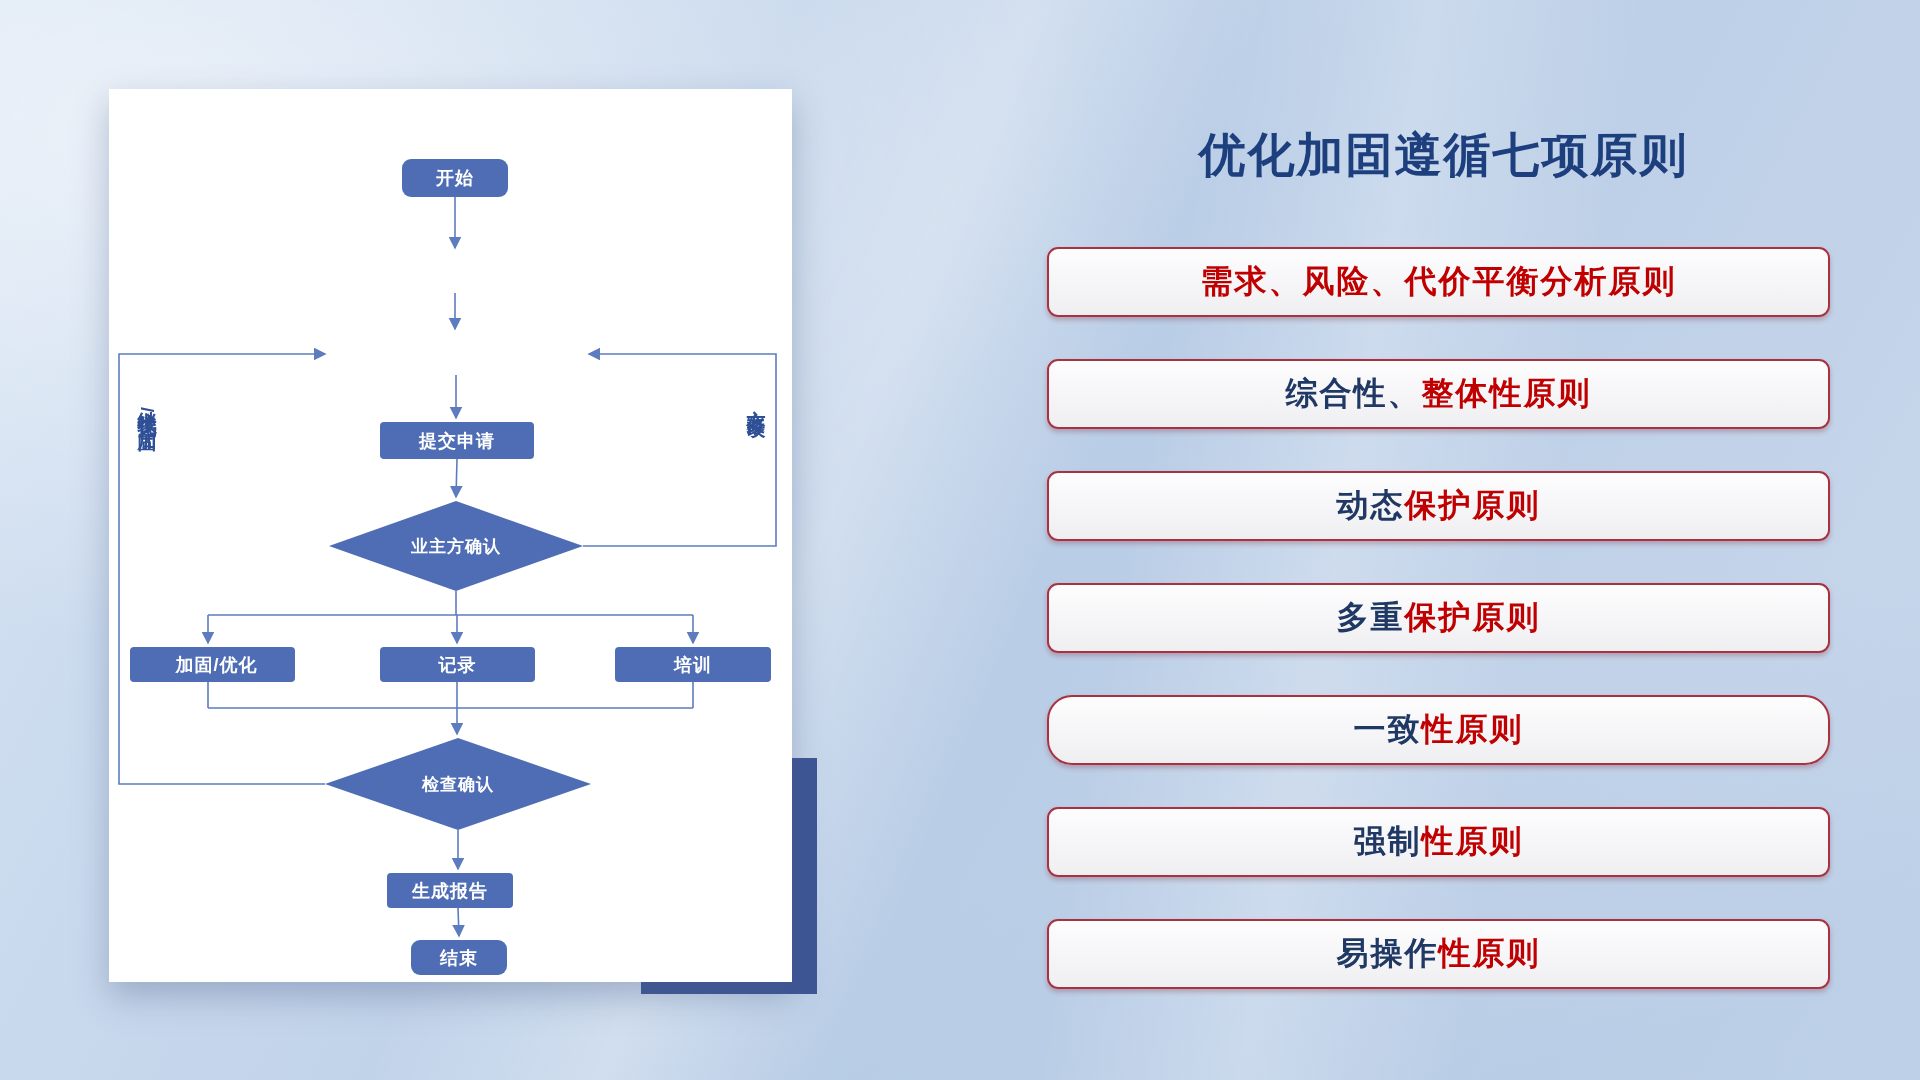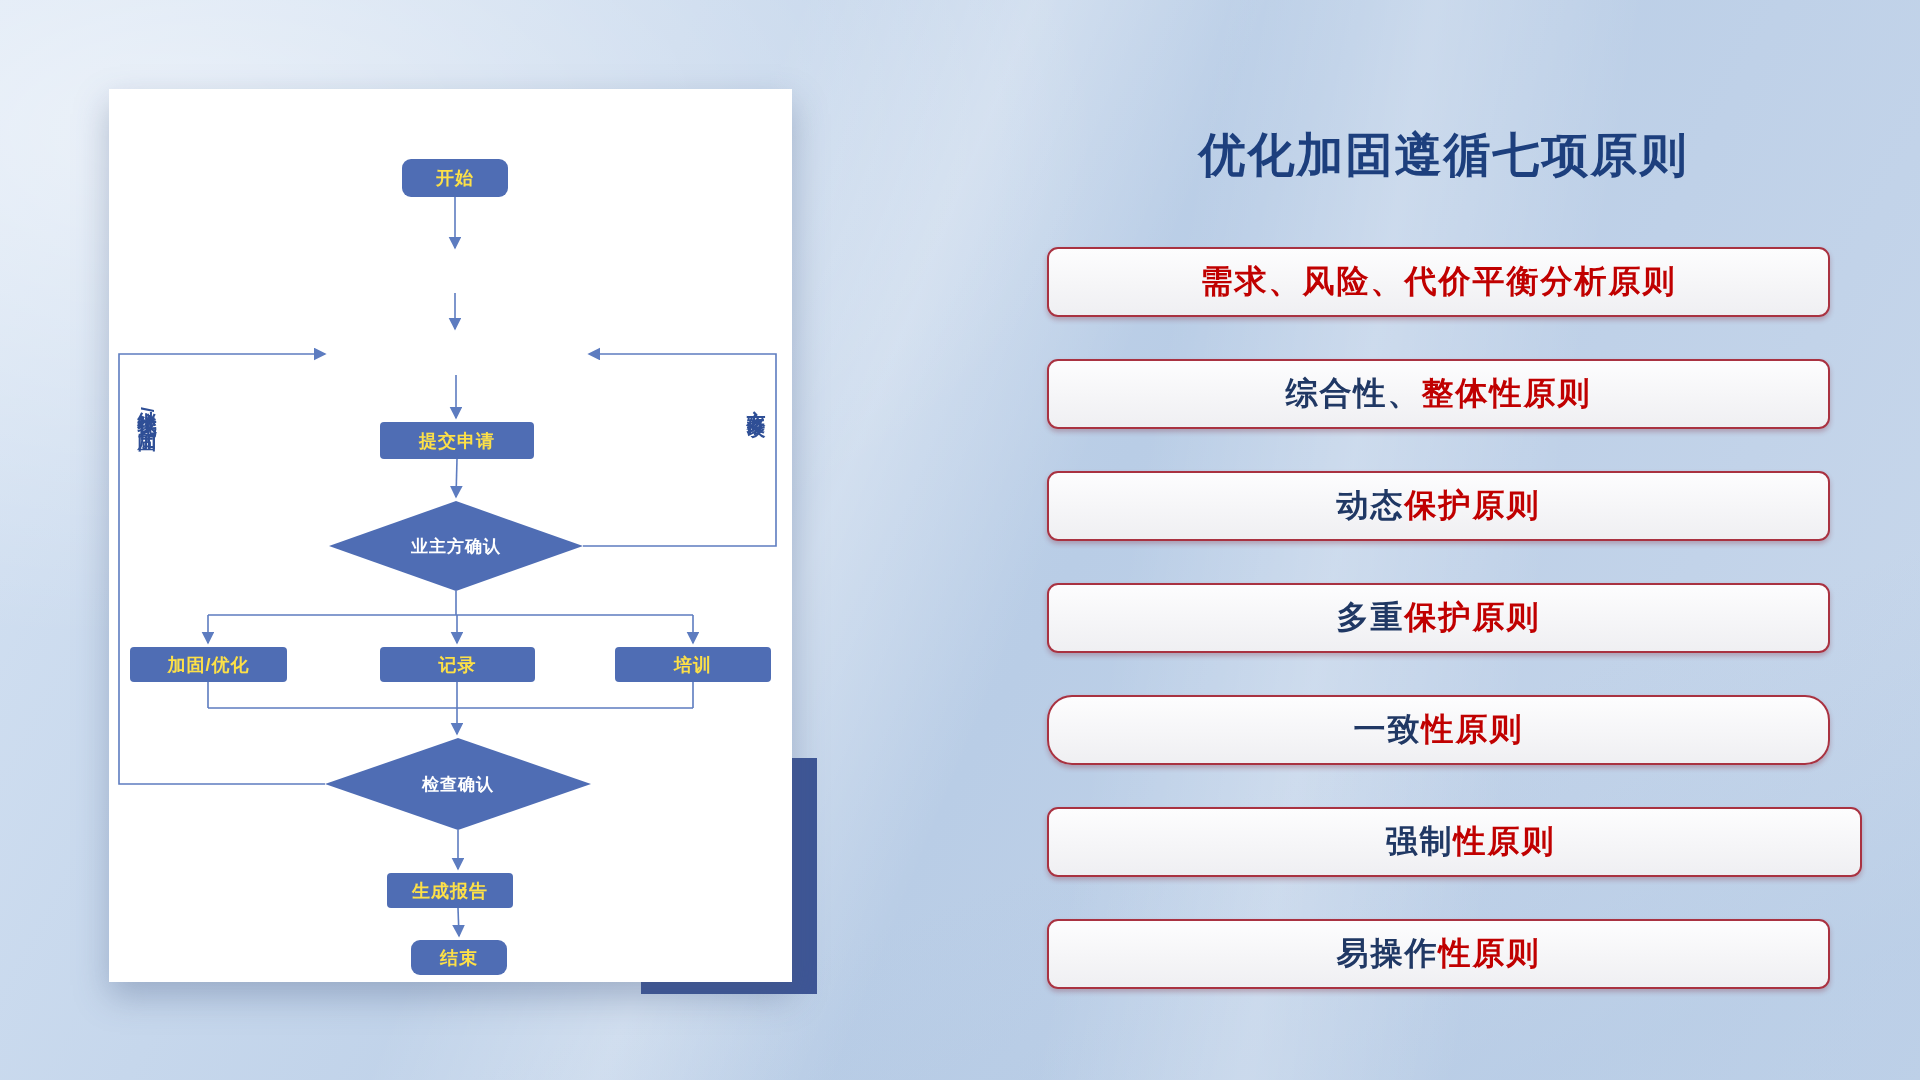--- a/index.html
+++ b/index.html
@@ -22,21 +22,21 @@
     background:#3e5696;z-index:1;
   }
   
   .card{
     position:absolute;left:109px;top:89px;width:683px;height:893px;
     background:#ffffff;z-index:2;
     box-shadow:0 14px 32px rgba(70,90,130,.35);
   }
   .connectors{position:absolute;left:0;top:0;width:683px;height:893px;}
   .fc-box{
-    position:absolute;background:#4f6db4;color:#fde047;
+    position:absolute;background:#4f6db4;color:#ffffff;
     display:flex;align-items:center;justify-content:center;
     font-size:18px;font-weight:700;letter-spacing:1px;border-radius:4px;
   }
   .fc-pill{border-radius:9px;}
   .fc-diamond{
     position:absolute;background:#4f6db4;color:#fff;
     display:flex;align-items:center;justify-content:center;
     font-size:17px;font-weight:700;letter-spacing:1px;
     clip-path:polygon(50% 0,100% 50%,50% 100%,0 50%);
   }
@@ -53,21 +53,21 @@
     position:absolute;left:1047px;width:779px;height:66px;
     background:linear-gradient(180deg,#fdfdfe 0%,#efeff2 100%);
     border:2px solid #a93241;border-radius:11px;
     display:flex;align-items:center;justify-content:center;
     font-size:32px;font-weight:bold;letter-spacing:2px;
     box-shadow:0 3px 5px rgba(130,40,55,.30);
   }
   .p-navy{color:#203864;}
   .p-red{color:#c00000;}
   .p1{top:247px;} .p2{top:359px;} .p3{top:471px;} .p4{top:583px;}
-  .p5{top:695px;border-radius:25px;} .p6{top:807px;padding-left:32px;} .p7{top:919px;align-items:center;}
+  .p5{top:695px;border-radius:25px;} .p6{top:807px;} .p7{top:919px;align-items:center;}
 </style>
 </head>
 <body>
 
 <div class="bg"></div>
 <div class="accent"></div>
 
 <div class="card">
 
   <svg class="connectors" viewBox="0 0 683 893" xmlns="http://www.w3.org/2000/svg">
@@ -99,21 +99,21 @@
   </svg>
 
   <div class="fc-box fc-pill" style="left:293px;top:70px;width:106px;height:38px;">开始</div>
 
 
 
   <div class="fc-box" style="left:271px;top:333px;width:154px;height:37px;">提交申请</div>
 
   <div class="fc-diamond" style="left:220px;top:412px;width:254px;height:90px;">业主方确认</div>
 
-  <div class="fc-box" style="left:21px;top:558px;width:157px;height:35px;">加固/优化</div>
+  <div class="fc-box" style="left:21px;top:558px;width:157px;height:35px;padding-left:8px;">加固/优化</div>
 
   <div class="fc-box" style="left:271px;top:558px;width:155px;height:35px;">记录</div>
 
   <div class="fc-box" style="left:506px;top:558px;width:156px;height:35px;">培训</div>
 
   <div class="fc-diamond" style="left:216px;top:649px;width:266px;height:92px;">检查确认</div>
 
   <div class="fc-box" style="left:278px;top:784px;width:126px;height:35px;">生成报告</div>
 
   <div class="fc-box fc-pill" style="left:302px;top:851px;width:96px;height:35px;">结束</div>

